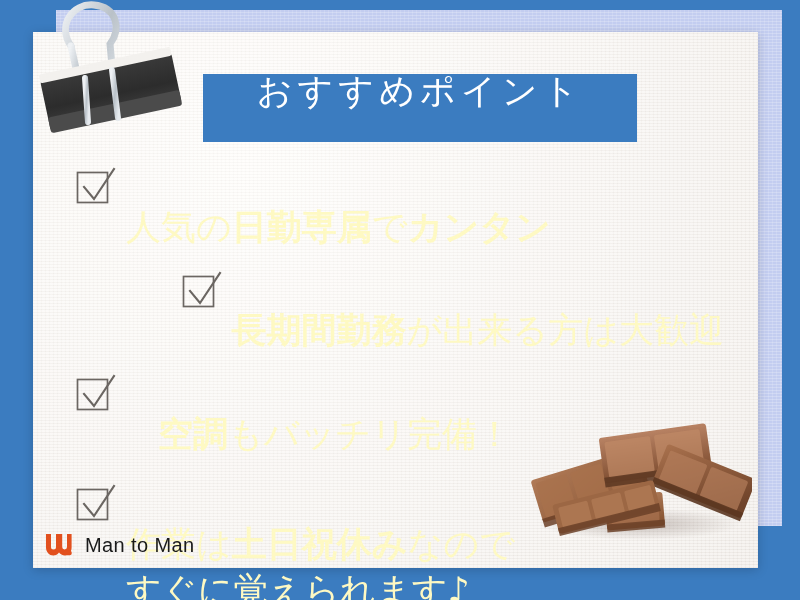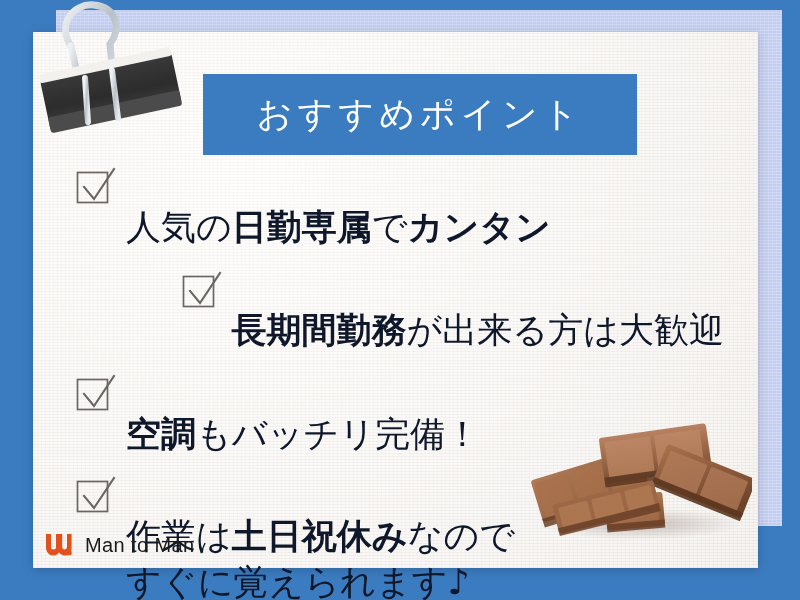--- a/index.html
+++ b/index.html
@@ -59,24 +59,23 @@
     height: 150px;
     pointer-events: none;
   }
 
   
   #header-banner {
     position: absolute;
     left: 203px;
     top: 74px;
     width: 434px;
-    height: 81px;
+    height: 68px;
     background: #3b7cc0;
     display: flex;
-    align-items: center;
     justify-content: center;
   }
   #header-banner .banner-text {
     color: #ffffff;
     font-size: 35px;
     letter-spacing: 5px;
     font-weight: 400;
     line-height: 1;
     white-space: nowrap;
     font-family: "DejaVu Sans", "Liberation Sans", sans-serif;
@@ -103,31 +102,31 @@
   }
   .bullet-text {
     font-size: 35px;
     line-height: 1.28;
     color: #555050;
     letter-spacing: 0px;
     font-family: "DejaVu Sans", "Liberation Sans", sans-serif;
     white-space: pre-line;
   }
   .bullet-text .hl {
-    color: #0f172a;
+    color: #fef9c3;
     font-weight: bold;
   }
   .bullet-text .pl {
-    color: #0f172a;
+    color: #fef9c3;
     font-weight: 400;
   }
   
   #row-1 { margin-bottom: 14px; }
   #row-2 { margin-bottom: 14px; justify-content: flex-end; }
-  #row-3 { margin-bottom: 12px; }
+  #row-3 { margin-bottom: 20px; gap: 32px; }
   #row-4 .bullet-text { line-height: 1.30; }
 
   
   #chocolate-photo {
     position: absolute;
     left: 528px;
     top: 408px;
     width: 224px;
     height: 136px;
     pointer-events: none;

